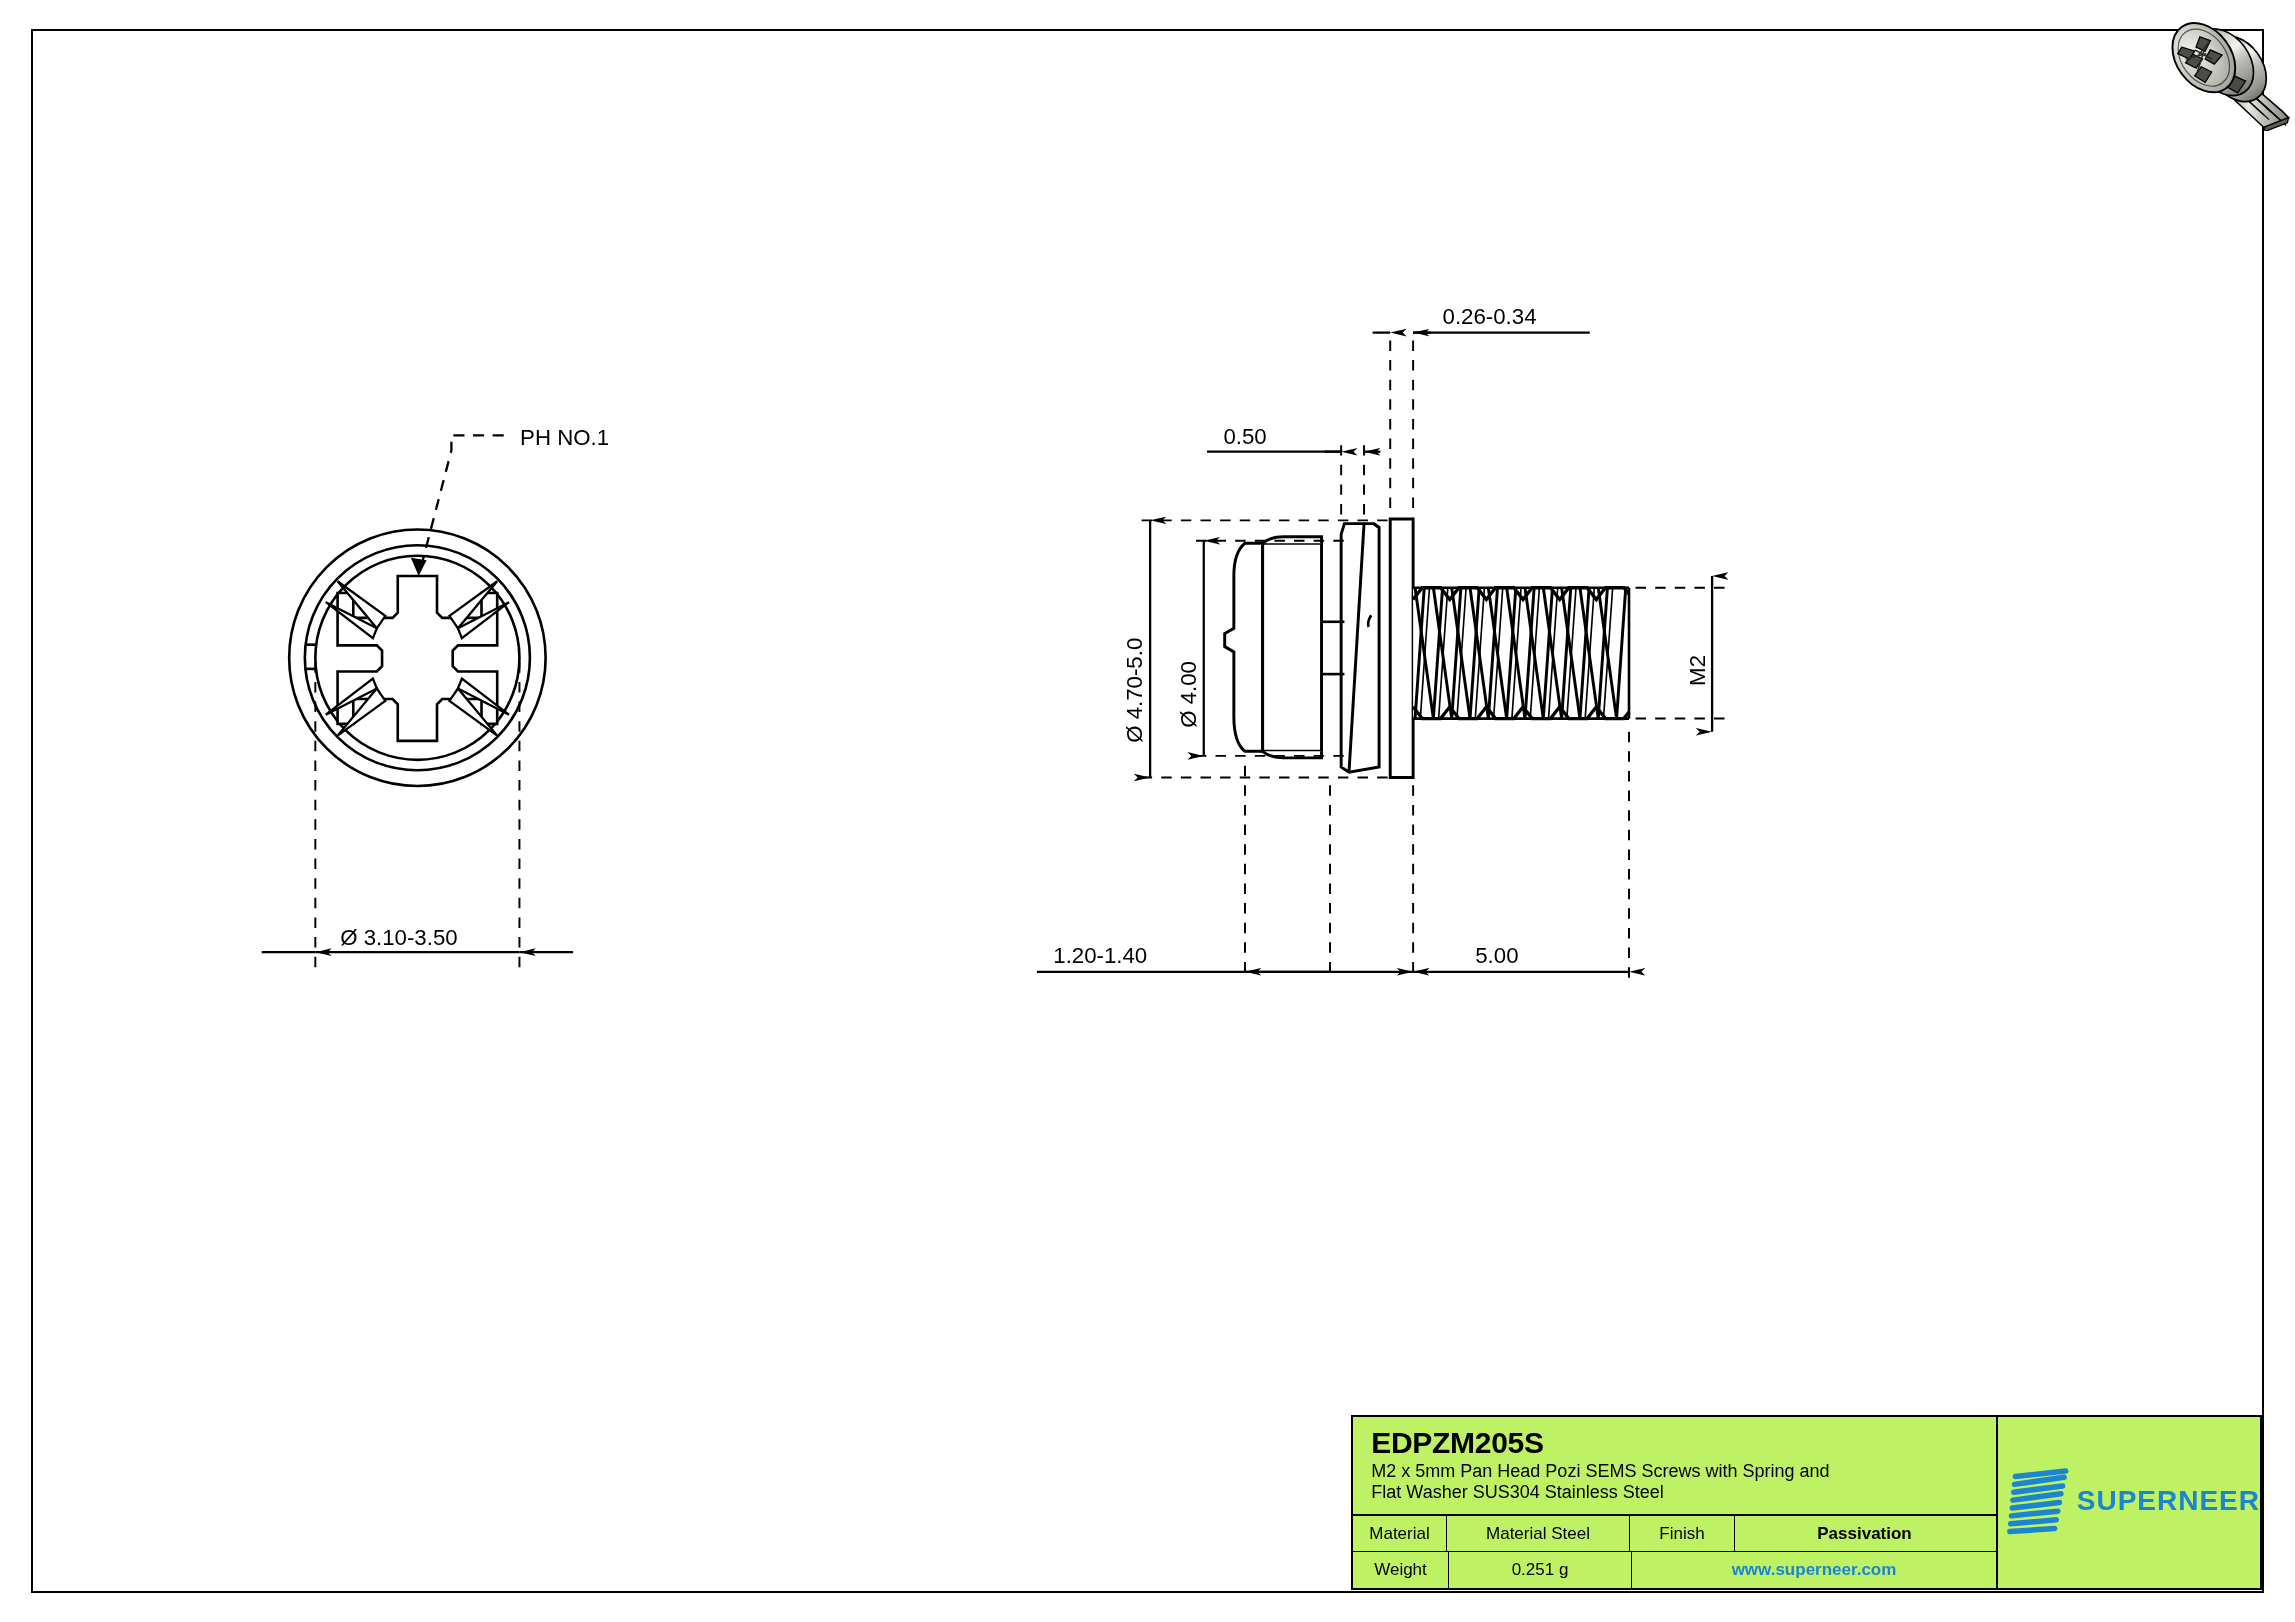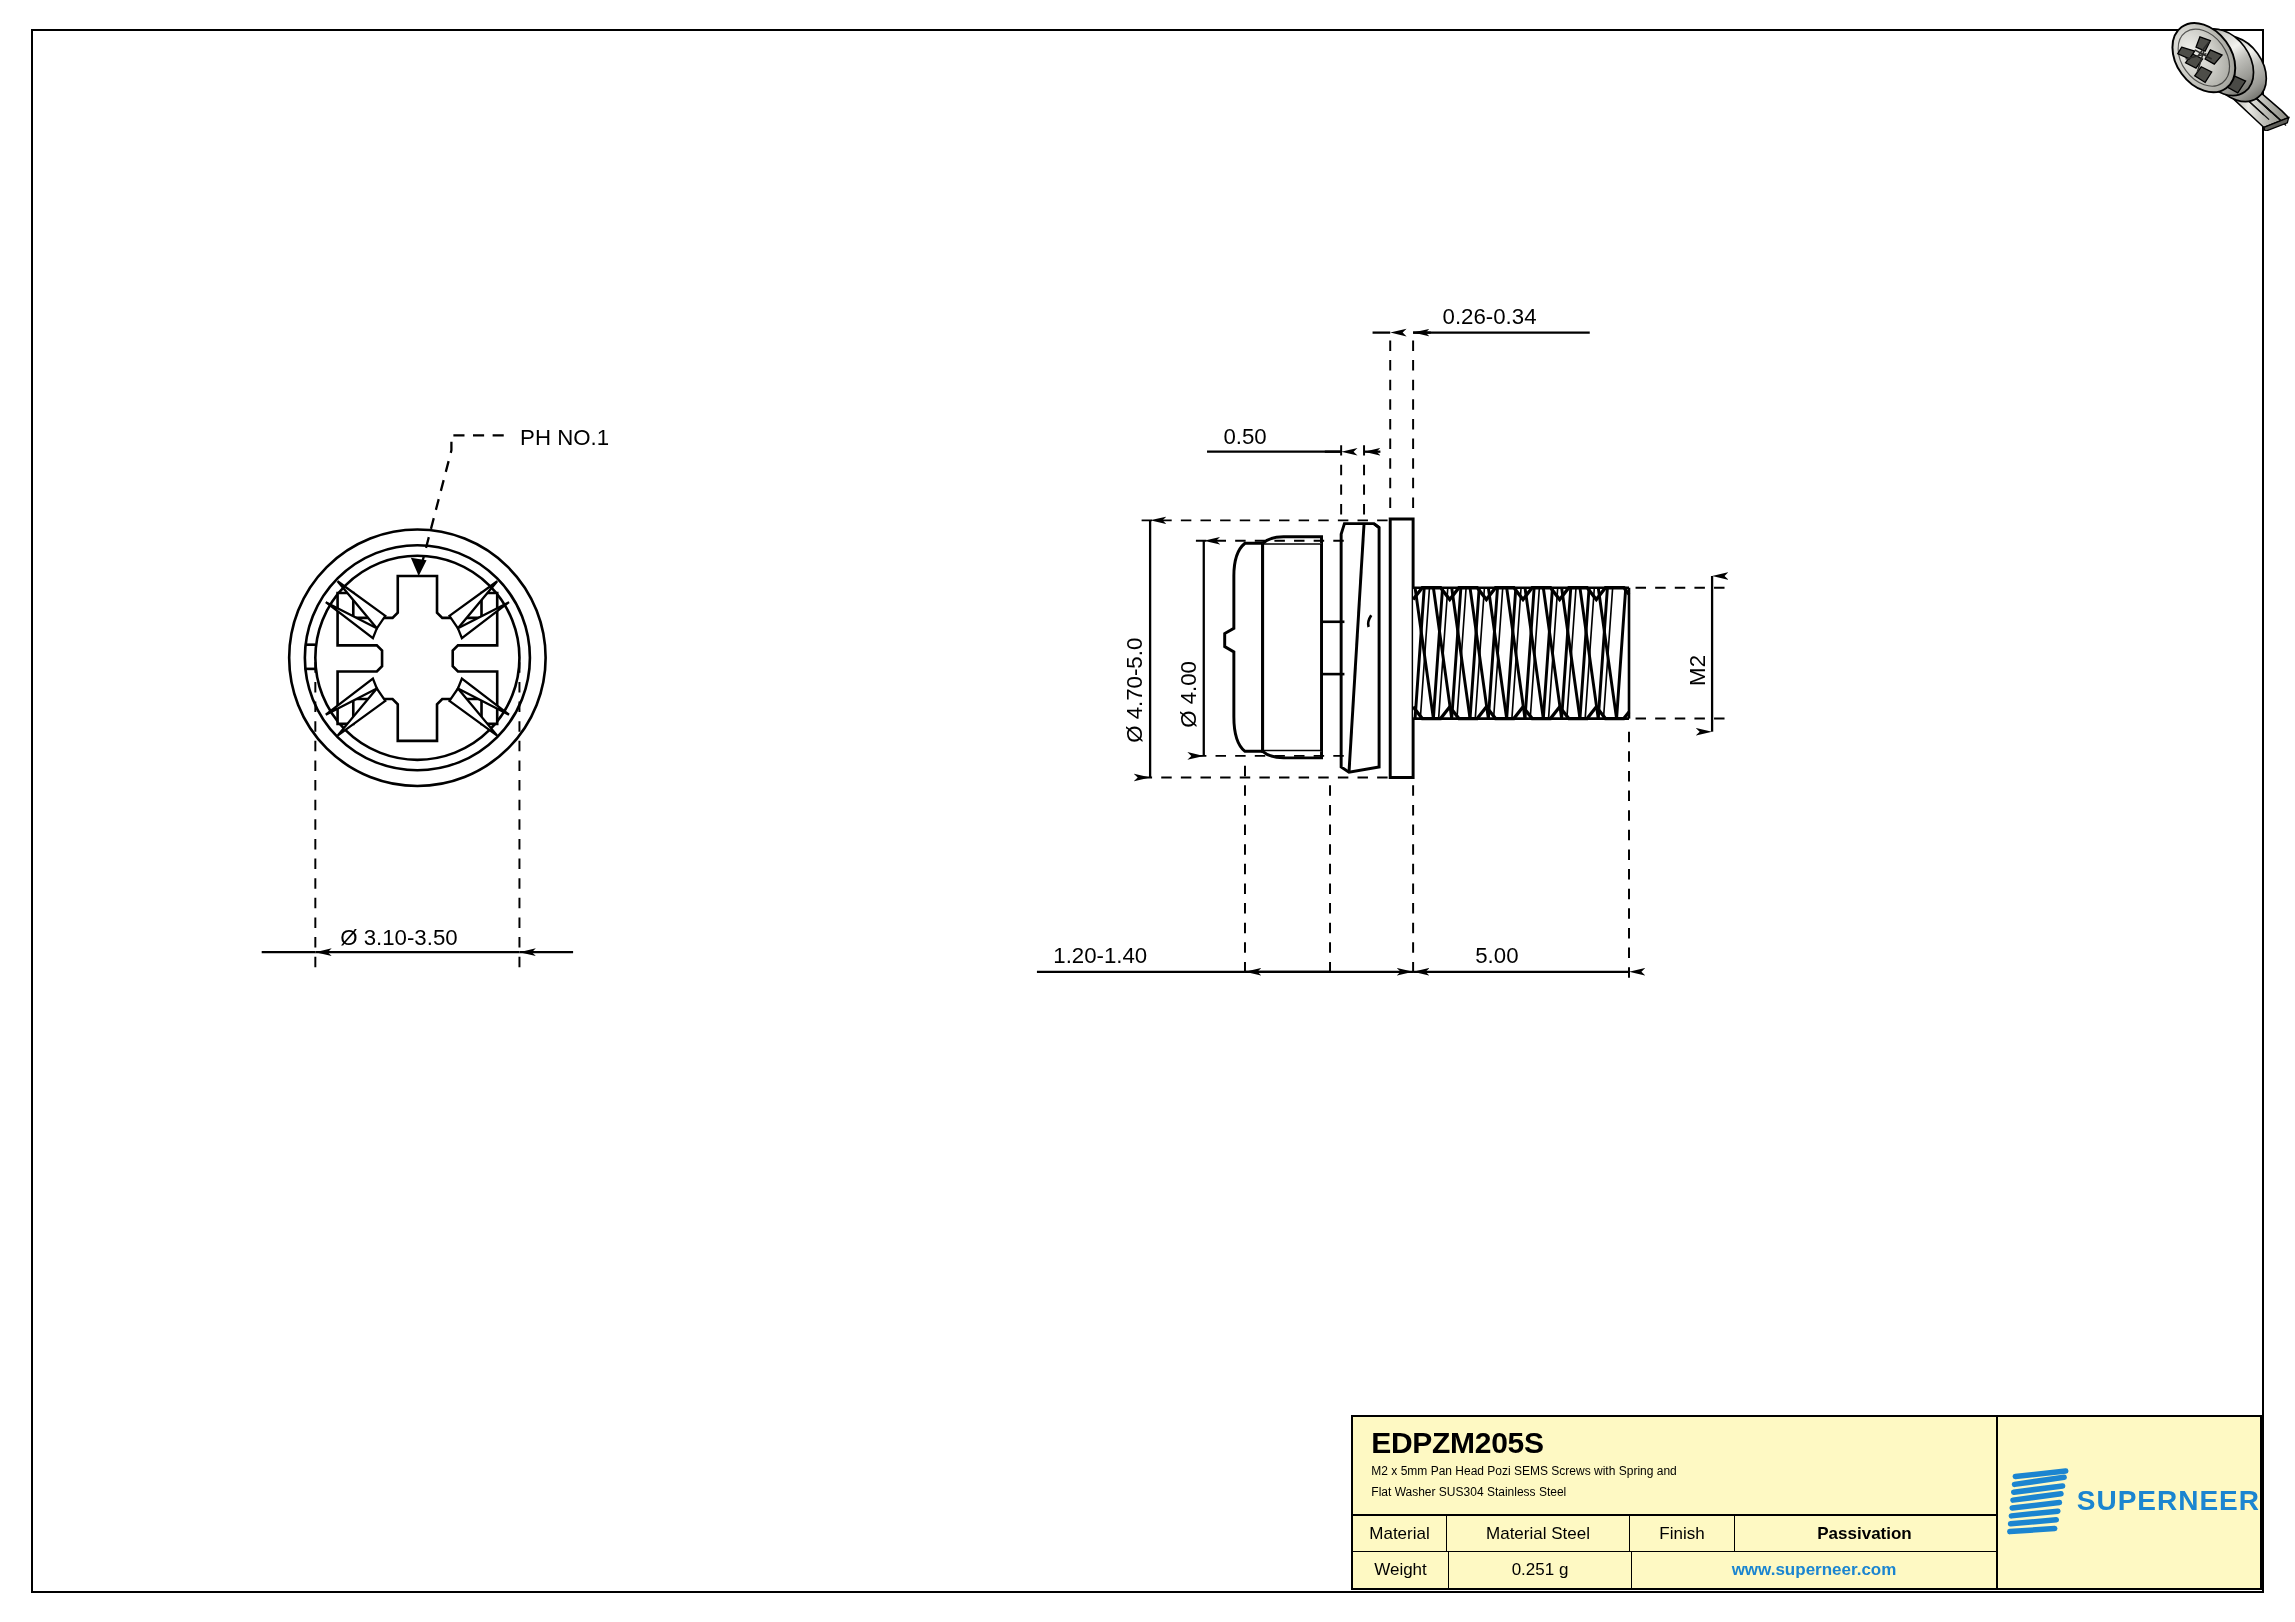--- a/index.html
+++ b/index.html
@@ -42,21 +42,21 @@
   
   #title-block {
     position: absolute;
     left: 1351px;
     top: 1415px;
     width: 911px;
     height: 175px;
     box-sizing: border-box;
     border: 2px solid #000;
     display: flex;
-    background: #fef9c3;
+    background: #bef264;
   }
   .tb-left {
     width: 645px;
     display: flex;
     flex-direction: column;
     border-right: 2px solid #000;
     box-sizing: border-box;
   }
   .tb-desc {
     flex: 0 0 99px;
@@ -65,21 +65,21 @@
     border-bottom: 2px solid #000;
   }
   .tb-partno {
     font-size: 30px;
     font-weight: bold;
     letter-spacing: -0.3px;
     line-height: 37px;
     color: #000;
   }
   .tb-descline {
-    font-size: 12px;
+    font-size: 18px;
     line-height: 21.6px;
     color: #000;
   }
   .tb-row {
     display: flex;
     box-sizing: border-box;
     height: 37px;
   }
   .tb-row.row1 { border-bottom: 1.3px solid #000; }
   .tb-cell {

